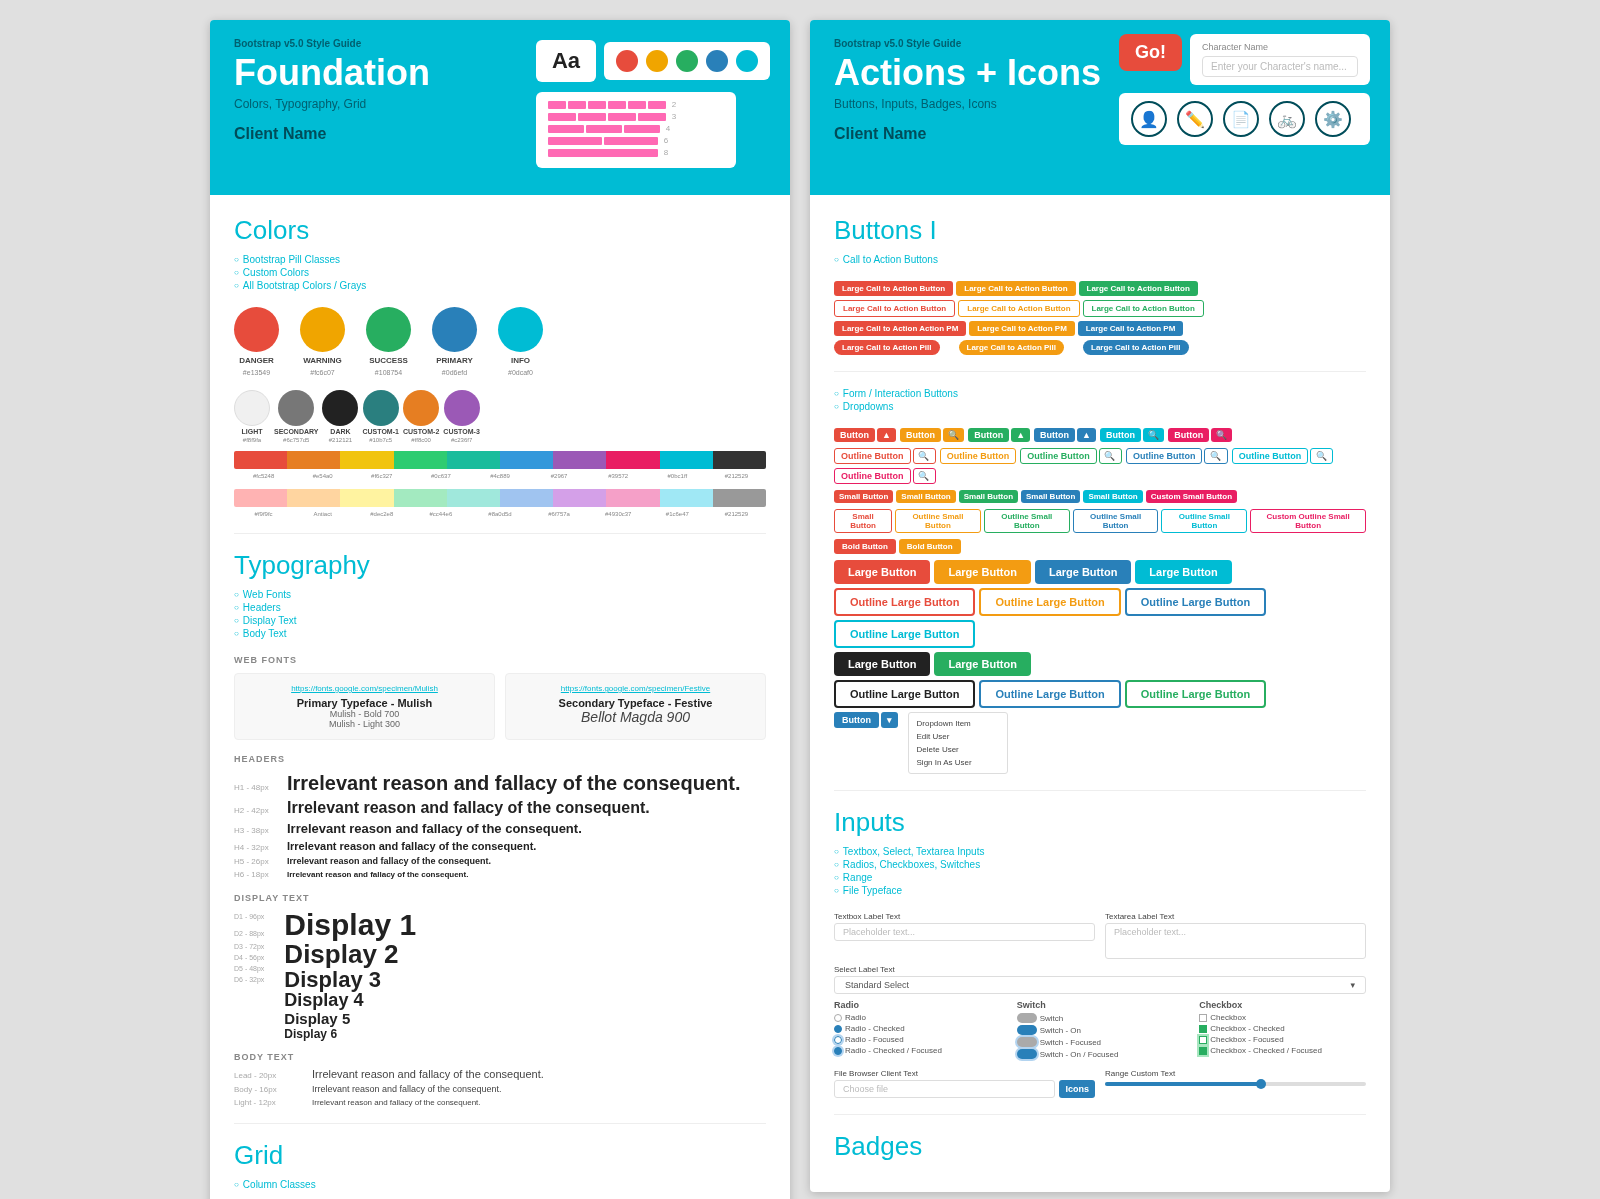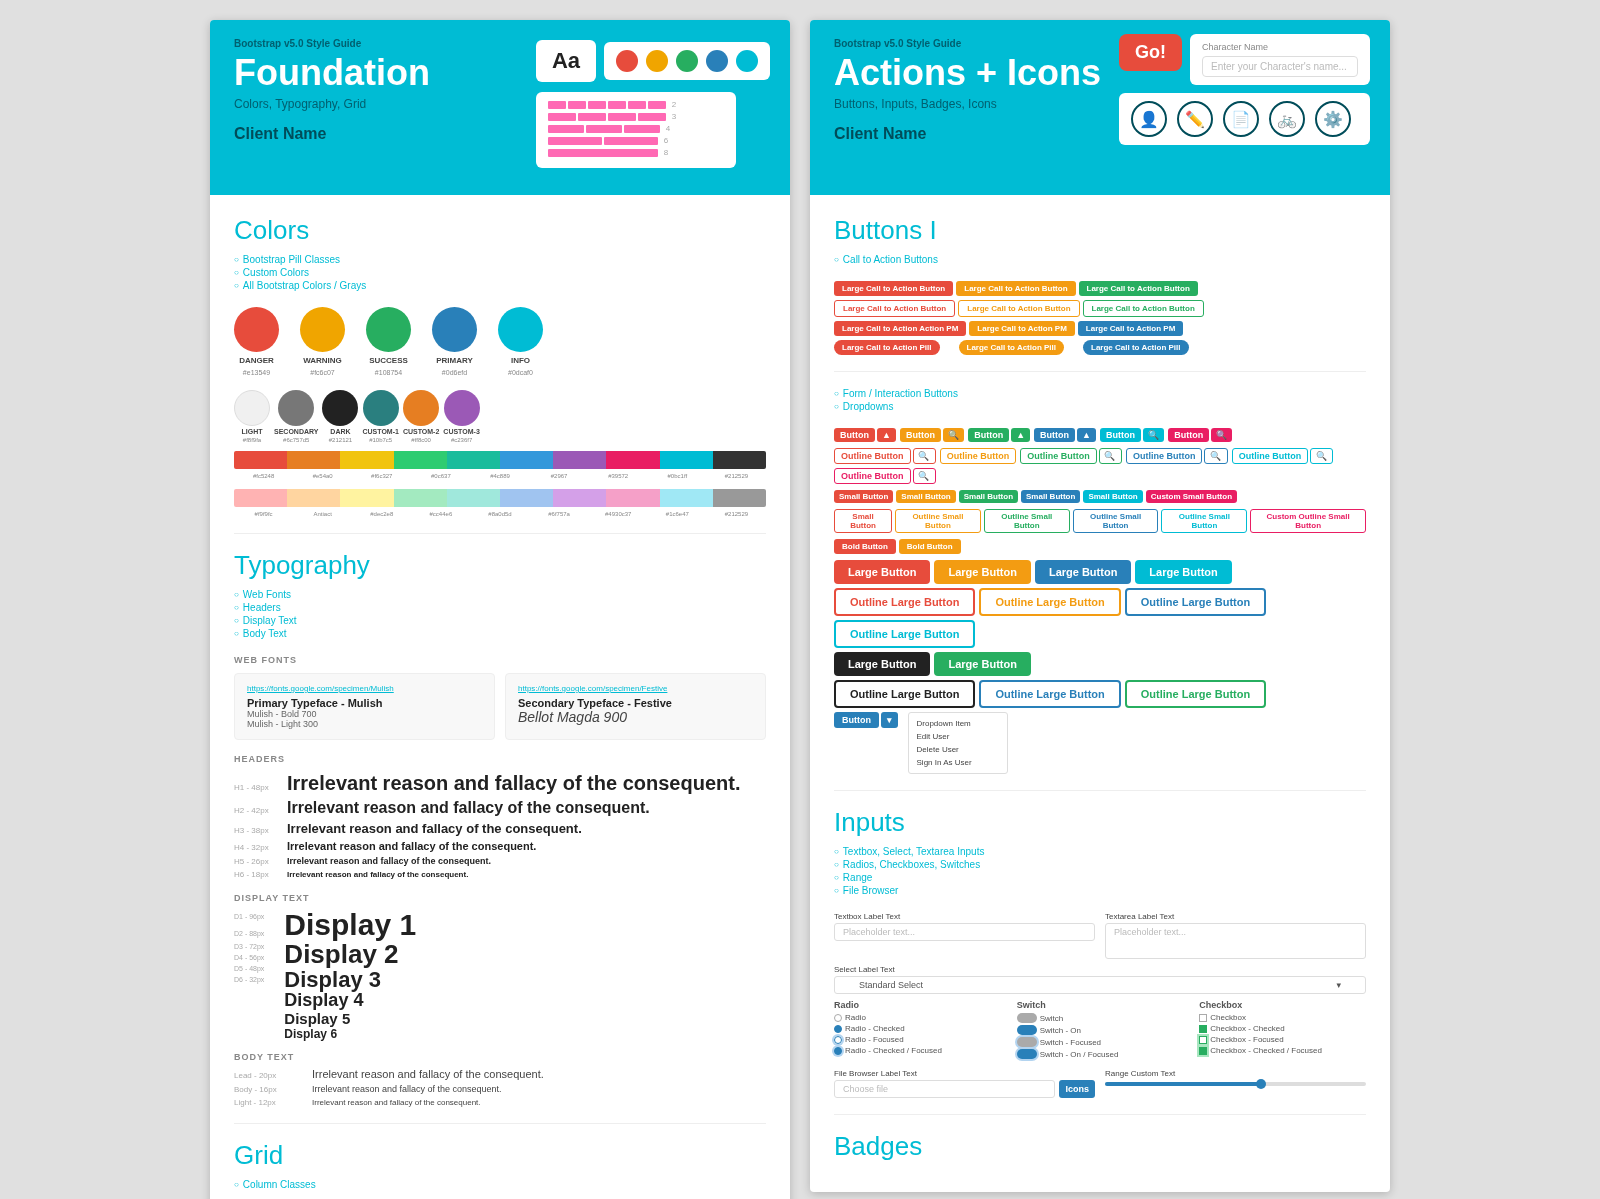--- a/index.html
+++ b/index.html
@@ -211,20 +211,21 @@
       font-size: 9px;
       font-weight: 700;
       color: #888;
       letter-spacing: 1px;
       margin-bottom: 8px;
     }
     .font-boxes {
       display: flex;
       gap: 10px;
       margin-bottom: 14px;
+      text-align: center;
     }
     .font-box {
       background: #f8f8f8;
       border: 1px solid #eee;
       border-radius: 4px;
       padding: 10px 12px;
       flex: 1;
     }
     .font-box-link {
       font-size: 8px;
@@ -469,21 +470,21 @@
       height: 10px;
       background: #2980b9;
       border-radius: 50%;
       position: absolute;
       top: -3px;
       left: 58%;
     }
     .dropdown-demo {
       border: 1px solid #ddd;
       border-radius: 3px;
-      padding: 3px 24px;
+      padding: 3px 10px;
       font-size: 9px;
       color: #555;
       display: flex;
       justify-content: space-between;
       align-items: center;
       margin-bottom: 4px;
     }
     .dropdown-menu-demo {
       background: #fff;
       border: 1px solid #ddd;
@@ -951,21 +952,21 @@
     </div>
 
     <hr class="divider">
 
     <div style="margin-bottom:10px">
       <div class="section-title">Inputs</div>
       <ul class="section-options">
         <li>Textbox, Select, Textarea Inputs</li>
         <li>Radios, Checkboxes, Switches</li>
         <li>Range</li>
-        <li>File Browser</li>
+        <li>File Typeface</li>
       </ul>
 
       <div class="input-row">
         <div class="input-half">
           <div class="input-label">Textbox Label Text</div>
           <div class="input-field">Placeholder text...</div>
         </div>
         <div class="input-half">
           <div class="input-label">Textarea Label Text</div>
           <div class="input-field" style="height:36px">Placeholder text...</div>
@@ -1007,21 +1008,21 @@
           <div class="rc-title">Checkbox</div>
           <div class="rc-item"><span class="rc-box"></span> Checkbox</div>
           <div class="rc-item"><span class="rc-box rc-box-filled"></span> Checkbox - Checked</div>
           <div class="rc-item"><span class="rc-box" style="border-color:#27ae60;box-shadow:0 0 0 2px #a8e6c0"></span> Checkbox - Focused</div>
           <div class="rc-item"><span class="rc-box rc-box-filled" style="box-shadow:0 0 0 2px #a8e6c0"></span> Checkbox - Checked / Focused</div>
         </div>
       </div>
 
       <div class="file-range-row">
         <div class="file-col">
-          <div class="input-label">File Browser Label Text</div>
+          <div class="input-label">File Browser Client Text</div>
           <div style="display:flex;gap:4px">
             <div class="input-field" style="flex:1;color:#bbb">Choose file</div>
             <button class="btn btn-primary" style="font-size:9px;padding:2px 6px">Icons</button>
           </div>
         </div>
         <div class="range-col">
           <div class="input-label">Range Custom Text</div>
           <div class="range-slider">
             <div class="range-fill"></div>
             <div class="range-thumb"></div>

